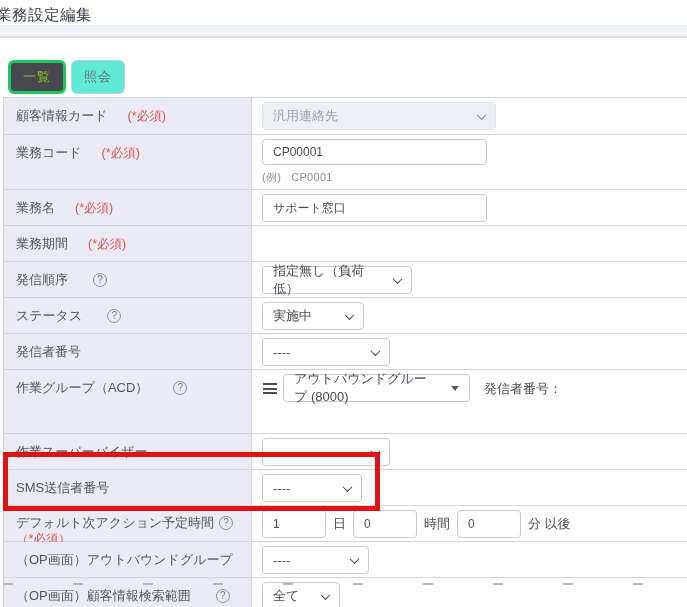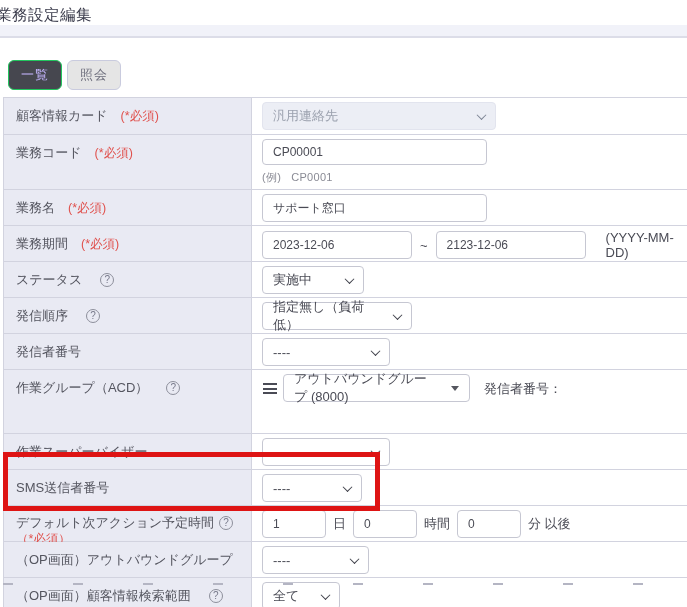--- a/index.html
+++ b/index.html
@@ -10,32 +10,32 @@
   
   .page-title { position:absolute; top:5px; left:-4px; font-size:15.5px; font-weight:500;
                 color:#3a3b4b; letter-spacing:.5px; }
   .header-band { position:absolute; top:25px; left:0; width:100%; height:13px;
                  background:#f1f2f9; border-bottom:2px solid #dcdde8; }
 
   
   .tabbar { position:absolute; top:60px; left:8px; display:flex; gap:5px; }
   .btn { font-size:13px; line-height:1; padding:7px 12px 8px; border-radius:6px;
          cursor:pointer; letter-spacing:1px; }
-  .btn-dark { background:#46474f; color:#c4b5fd; border:1px solid #22c55e; }
-  .btn-light { background:#e5e5e5; color:#6e6f7d; border:1px solid #c9cbde; }
+  .btn-dark { background:#46474f; color:#84cc16; border:3px solid #22c55e; }
+  .btn-light { background:#5eead4; color:#6e6f7d; border:1px solid #c9cbde; }
 
   
   .formtable { position:absolute; top:97px; left:3px; width:684px; border-top:1px solid #d2d3df; }
   .frow { display:flex; border-bottom:1px solid #d2d3df; }
   .fcell-label { width:249px; min-width:249px; background:#e9eaf3; border-left:1px solid #d2d3df;
                  border-right:1px solid #d2d3df; padding:10px 10px 6px 12px;
                  font-size:13px; color:#54555f; display:flex; align-items:flex-start; }
   .fcell-value { flex:1; background:#fff; padding:4px 10px; display:flex;
                  align-items:flex-start; }
-  .lab-wrap { display:flex; align-items:center; flex-wrap:wrap; gap:13px; line-height:16px; }
+  .lab-wrap { display:flex; align-items:center; flex-wrap:wrap; gap:20px; line-height:16px; }
   .req { color:#e0514d; font-size:12.5px; white-space:nowrap; }
   .qicon { display:inline-flex; align-items:center; justify-content:center;
            width:14px; height:14px; border:1px solid #8d8f9b; border-radius:50%;
            color:#77798a; font-size:10px; margin-left:5px; flex:0 0 auto; cursor:pointer; }
   .qicon::before { content:"?"; }
 
   
   .ctl-line { display:flex; align-items:center; gap:8px; margin-top:0; }
   .selectbox { height:28px; border:1px solid #c6c7d2; border-radius:4px; background:#fff;
                display:inline-flex; align-items:center; justify-content:space-between;
@@ -127,55 +127,47 @@
       </div>
     </div>
 
     <div class="frow" style="height:36px;">
       <div class="fcell-label">
         <span class="lab-wrap">
           <span>業務期間</span>
           <span class="req">(*必須)</span>
         </span>
       </div>
-      <div class="fcell-value">
-        <div class="ctl-line">
-          <input class="txtinput w-150" value="2023-12-06" style="">
-          <span class="plain">~</span>
-          <input class="txtinput w-150" value="2123-12-06" style="">
-          <span class="plain" style="margin-left:12px;">(YYYY-MM-DD)</span>
+    </div>
+
+    <div class="frow" style="height:36px;">
+      <div class="fcell-label">
+        <span class="lab-wrap">
+          <span>発信順序</span>
+          <span class="qicon"></span>
+        </span>
+      </div>
+      <div class="fcell-value">
+        <div class="selectbox w-150">
+          <span>指定無し（負荷低）</span>
+          <span class="chev"></span>
         </div>
       </div>
     </div>
 
     <div class="frow" style="height:36px;">
       <div class="fcell-label">
         <span class="lab-wrap">
           <span>ステータス</span>
           <span class="qicon"></span>
         </span>
       </div>
       <div class="fcell-value">
         <div class="selectbox w-102">
           <span>実施中</span>
-          <span class="chev"></span>
-        </div>
-      </div>
-    </div>
-
-    <div class="frow" style="height:36px;">
-      <div class="fcell-label">
-        <span class="lab-wrap">
-          <span>発信順序</span>
-          <span class="qicon"></span>
-        </span>
-      </div>
-      <div class="fcell-value">
-        <div class="selectbox w-150">
-          <span>指定無し（負荷低）</span>
           <span class="chev"></span>
         </div>
       </div>
     </div>
 
     <div class="frow" style="height:36px;">
       <div class="fcell-label">
         <span class="lab-wrap">
           <span>発信者番号</span>
         </span>

